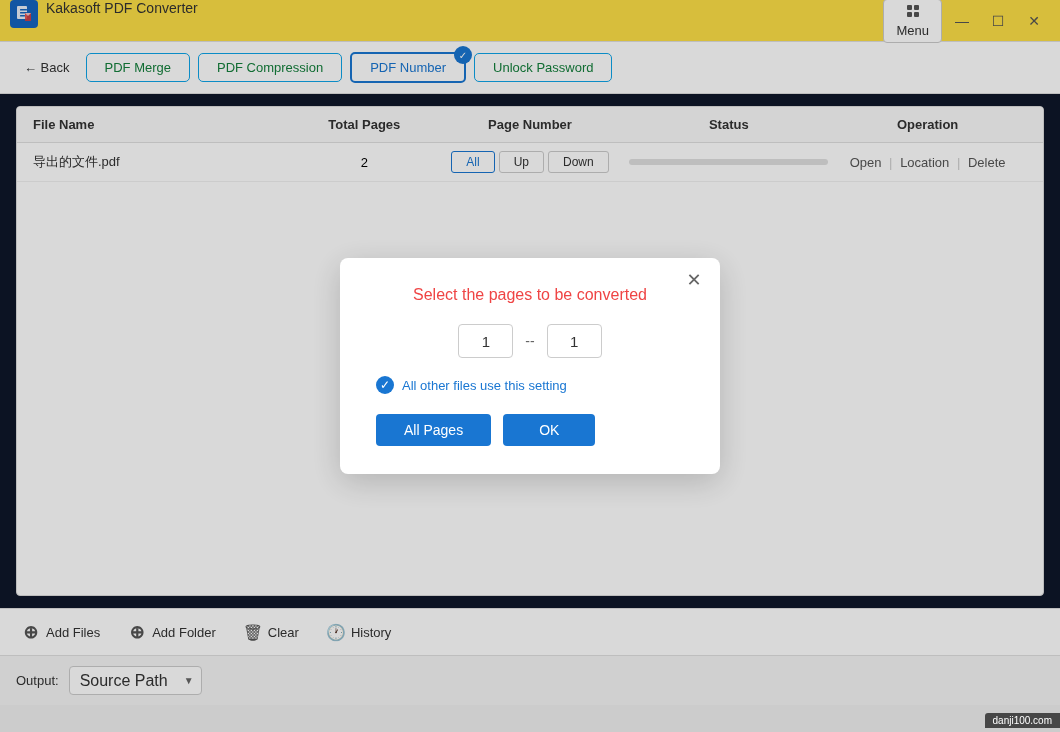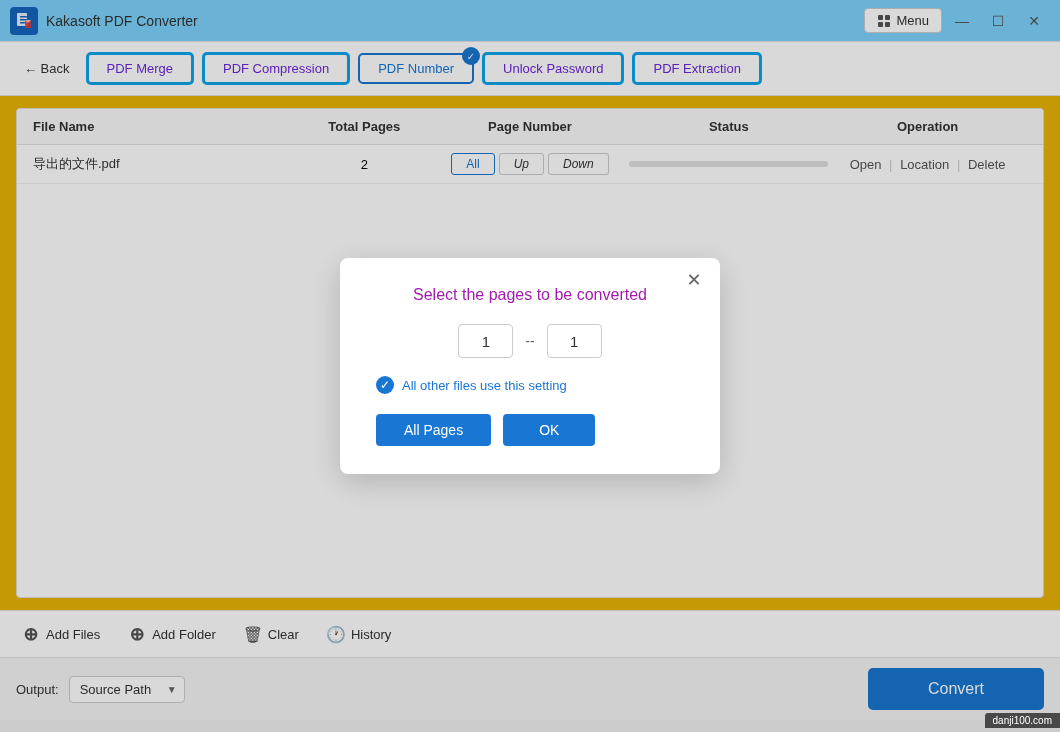--- a/index.html
+++ b/index.html
@@ -8,22 +8,21 @@
       font-size: 13px;
       background: #f0f0f0;
       width: 1060px;
       height: 732px;
       overflow: hidden;
     }
 
     
     .title-bar {
       display: flex;
-      align-items: center;
-      background: #7dd3fc;
+      background: #fde047;
       height: 42px;
       padding: 0 10px;
       border-bottom: 1px solid #e0e0e0;
       user-select: none;
     }
     .title-bar-icon {
       width: 28px;
       height: 28px;
       background: #1565c0;
       border-radius: 4px;
@@ -48,20 +47,21 @@
       display: flex;
       align-items: center;
       gap: 5px;
       padding: 4px 12px;
       border: 1px solid #ccc;
       border-radius: 4px;
       background: #fff;
       cursor: pointer;
       font-size: 13px;
       color: #333;
+      flex-direction: column;
     }
     .win-btn {
       width: 32px;
       height: 28px;
       border: none;
       background: transparent;
       cursor: pointer;
       font-size: 14px;
       color: #555;
       display: flex;
@@ -86,26 +86,26 @@
       color: #333;
       font-size: 13px;
       cursor: pointer;
       padding: 4px 8px;
       border-radius: 4px;
       border: none;
       background: transparent;
     }
     .nav-tab {
       padding: 6px 18px;
-      border: 3px solid #0ea5e9;
+      border: 1px solid #0ea5e9;
       border-radius: 5px;
       background: #fff;
       cursor: pointer;
       font-size: 13px;
-      color: #6d28d9;
+      color: #15803d;
       position: relative;
     }
     .nav-tab.active {
       border: 2px solid #1976d2;
       color: #1976d2;
       font-weight: 500;
     }
     .nav-tab.active .checkmark {
       position: absolute;
       right: -8px;
@@ -116,21 +116,21 @@
       border-radius: 50%;
       display: flex;
       align-items: center;
       justify-content: center;
       color: white;
       font-size: 10px;
     }
 
     
     .main-content {
-      background: #eab308;
+      background: #0f172a;
       padding: 12px 16px;
       height: calc(732px - 42px - 60px - 58px - 58px);
     }
 
     
     .file-table-container {
       background: #fff;
       border: 1px solid #ddd;
       border-radius: 4px;
       overflow: hidden;
@@ -157,21 +157,20 @@
     .table-row .cell { text-align: center; }
     .table-row .cell:first-child { text-align: left; color: #333; }
     .page-btn {
       padding: 3px 14px;
       border: 1px solid #ccc;
       border-radius: 3px;
       cursor: pointer;
       font-size: 12px;
       background: #fff;
       color: #333;
-      font-style: italic;
     }
     .page-btn-all {
       padding: 0 14px;
       border: 1px solid #1976d2;
       border-radius: 3px;
       cursor: pointer;
       font-size: 12px;
       background: #fff;
       color: #1976d2;
     }
@@ -234,21 +233,21 @@
     .output-label {
       font-size: 13px;
       color: #333;
       margin-right: 10px;
     }
     .output-select {
       padding: 5px 28px 5px 10px;
       border: 1px solid #ccc;
       border-radius: 4px;
       background: #fff;
-      font-size: 13px;
+      font-size: 16px;
       color: #333;
       cursor: pointer;
       appearance: none;
       -webkit-appearance: none;
       position: relative;
     }
     .select-wrapper {
       position: relative;
       display: inline-flex;
       align-items: center;
@@ -302,21 +301,21 @@
       color: #666;
       cursor: pointer;
       width: 24px;
       height: 24px;
       display: flex;
       align-items: center;
       justify-content: center;
     }
     .modal-title {
       font-size: 16px;
-      color: #a21caf;
+      color: #ef4444;
       margin-bottom: 20px;
       text-align: center;
     }
     .page-range {
       display: flex;
       align-items: center;
       justify-content: center;
       gap: 12px;
       margin-bottom: 18px;
     }
@@ -430,23 +429,20 @@
   </button>
   <button class="nav-tab">
     <span>PDF Compression</span>
   </button>
   <button class="nav-tab active">
     <span>PDF Number</span>
     <span class="checkmark">✓</span>
   </button>
   <button class="nav-tab">
     <span>Unlock Password</span>
-  </button>
-  <button class="nav-tab">
-    <span>PDF Extraction</span>
   </button>
 </div>
 
 <div class="main-content">
   <div class="file-table-container">
     <div class="table-header">
       <span>File Name</span>
       <span>Total Pages</span>
       <span>Page Number</span>
       <span>Status</span>
@@ -496,21 +492,20 @@
 </div>
 
 <div class="output-bar">
   <span class="output-label">Output:</span>
   <div class="select-wrapper">
     <select class="output-select">
       <option>Source Path</option>
       <option>Custom Path</option>
     </select>
   </div>
-  <button class="convert-btn">Convert</button>
 </div>
 
 <div class="modal-overlay">
   <div class="modal">
     <button class="modal-close">✕</button>
     <div class="modal-title">Select the pages to be converted</div>
     <div class="page-range">
       <input type="text" class="page-input" value="1" style="">
       <span class="page-dash">--</span>
       <input type="text" class="page-input" value="1" style="">

